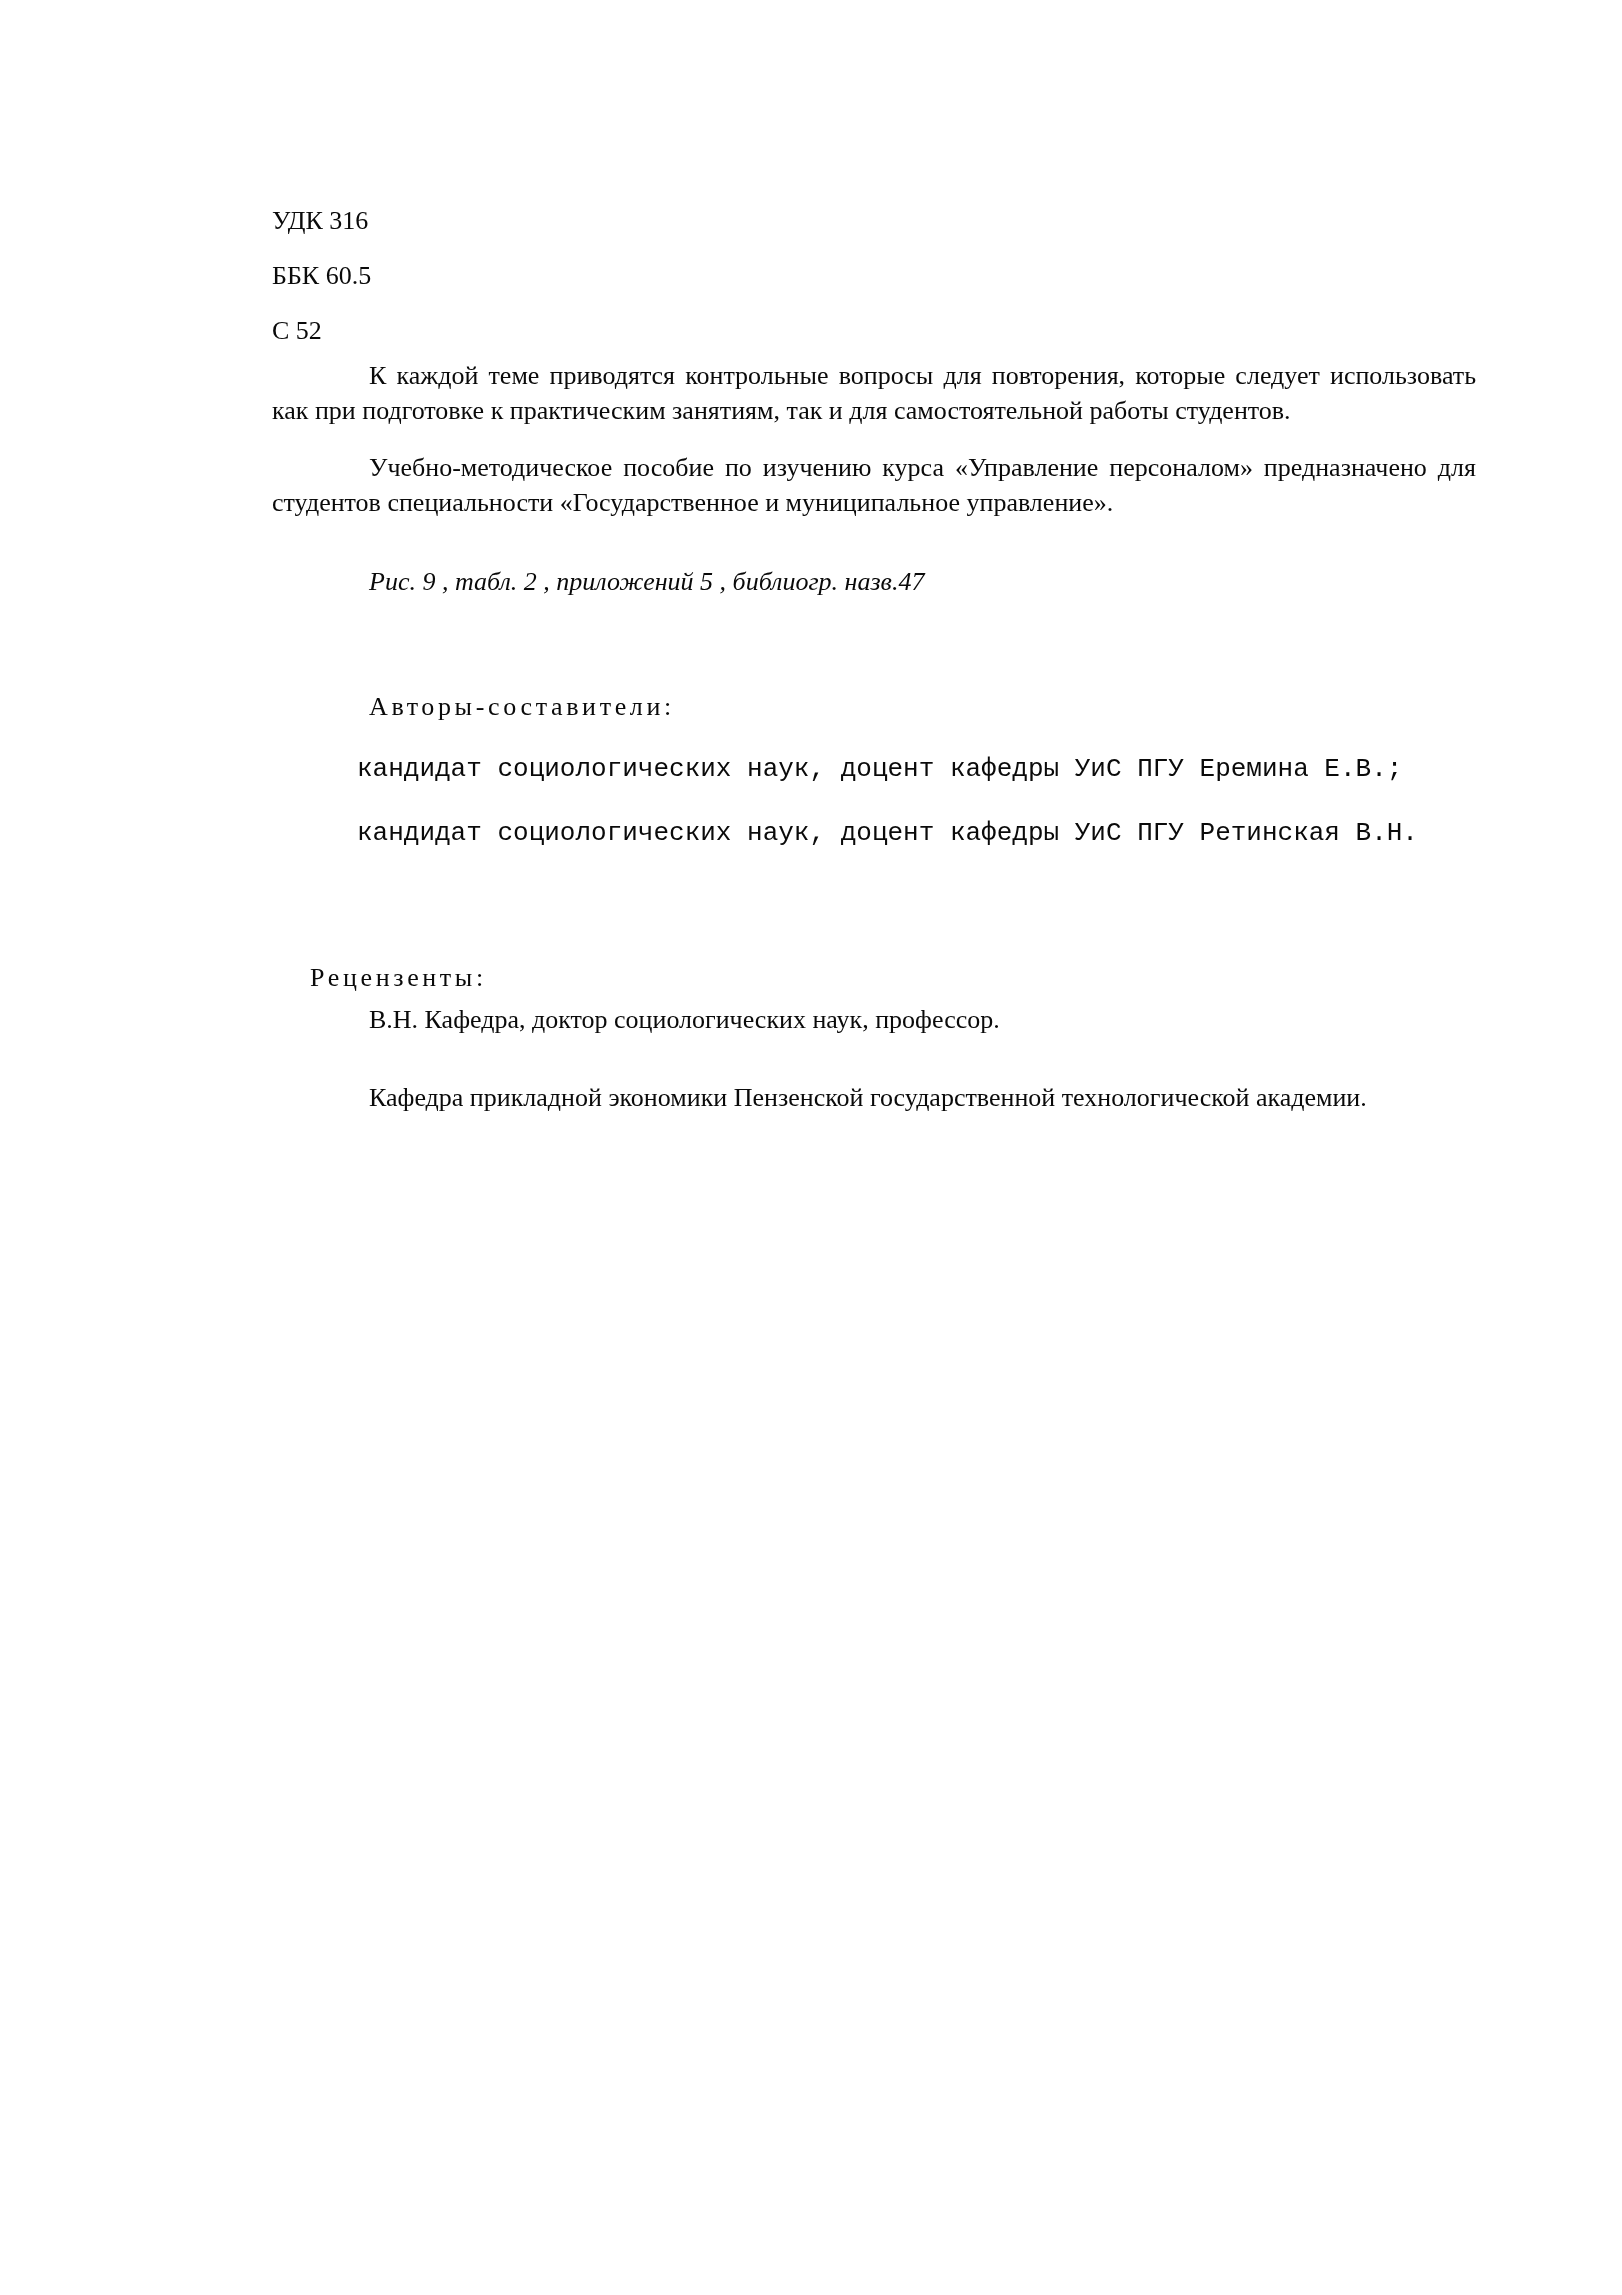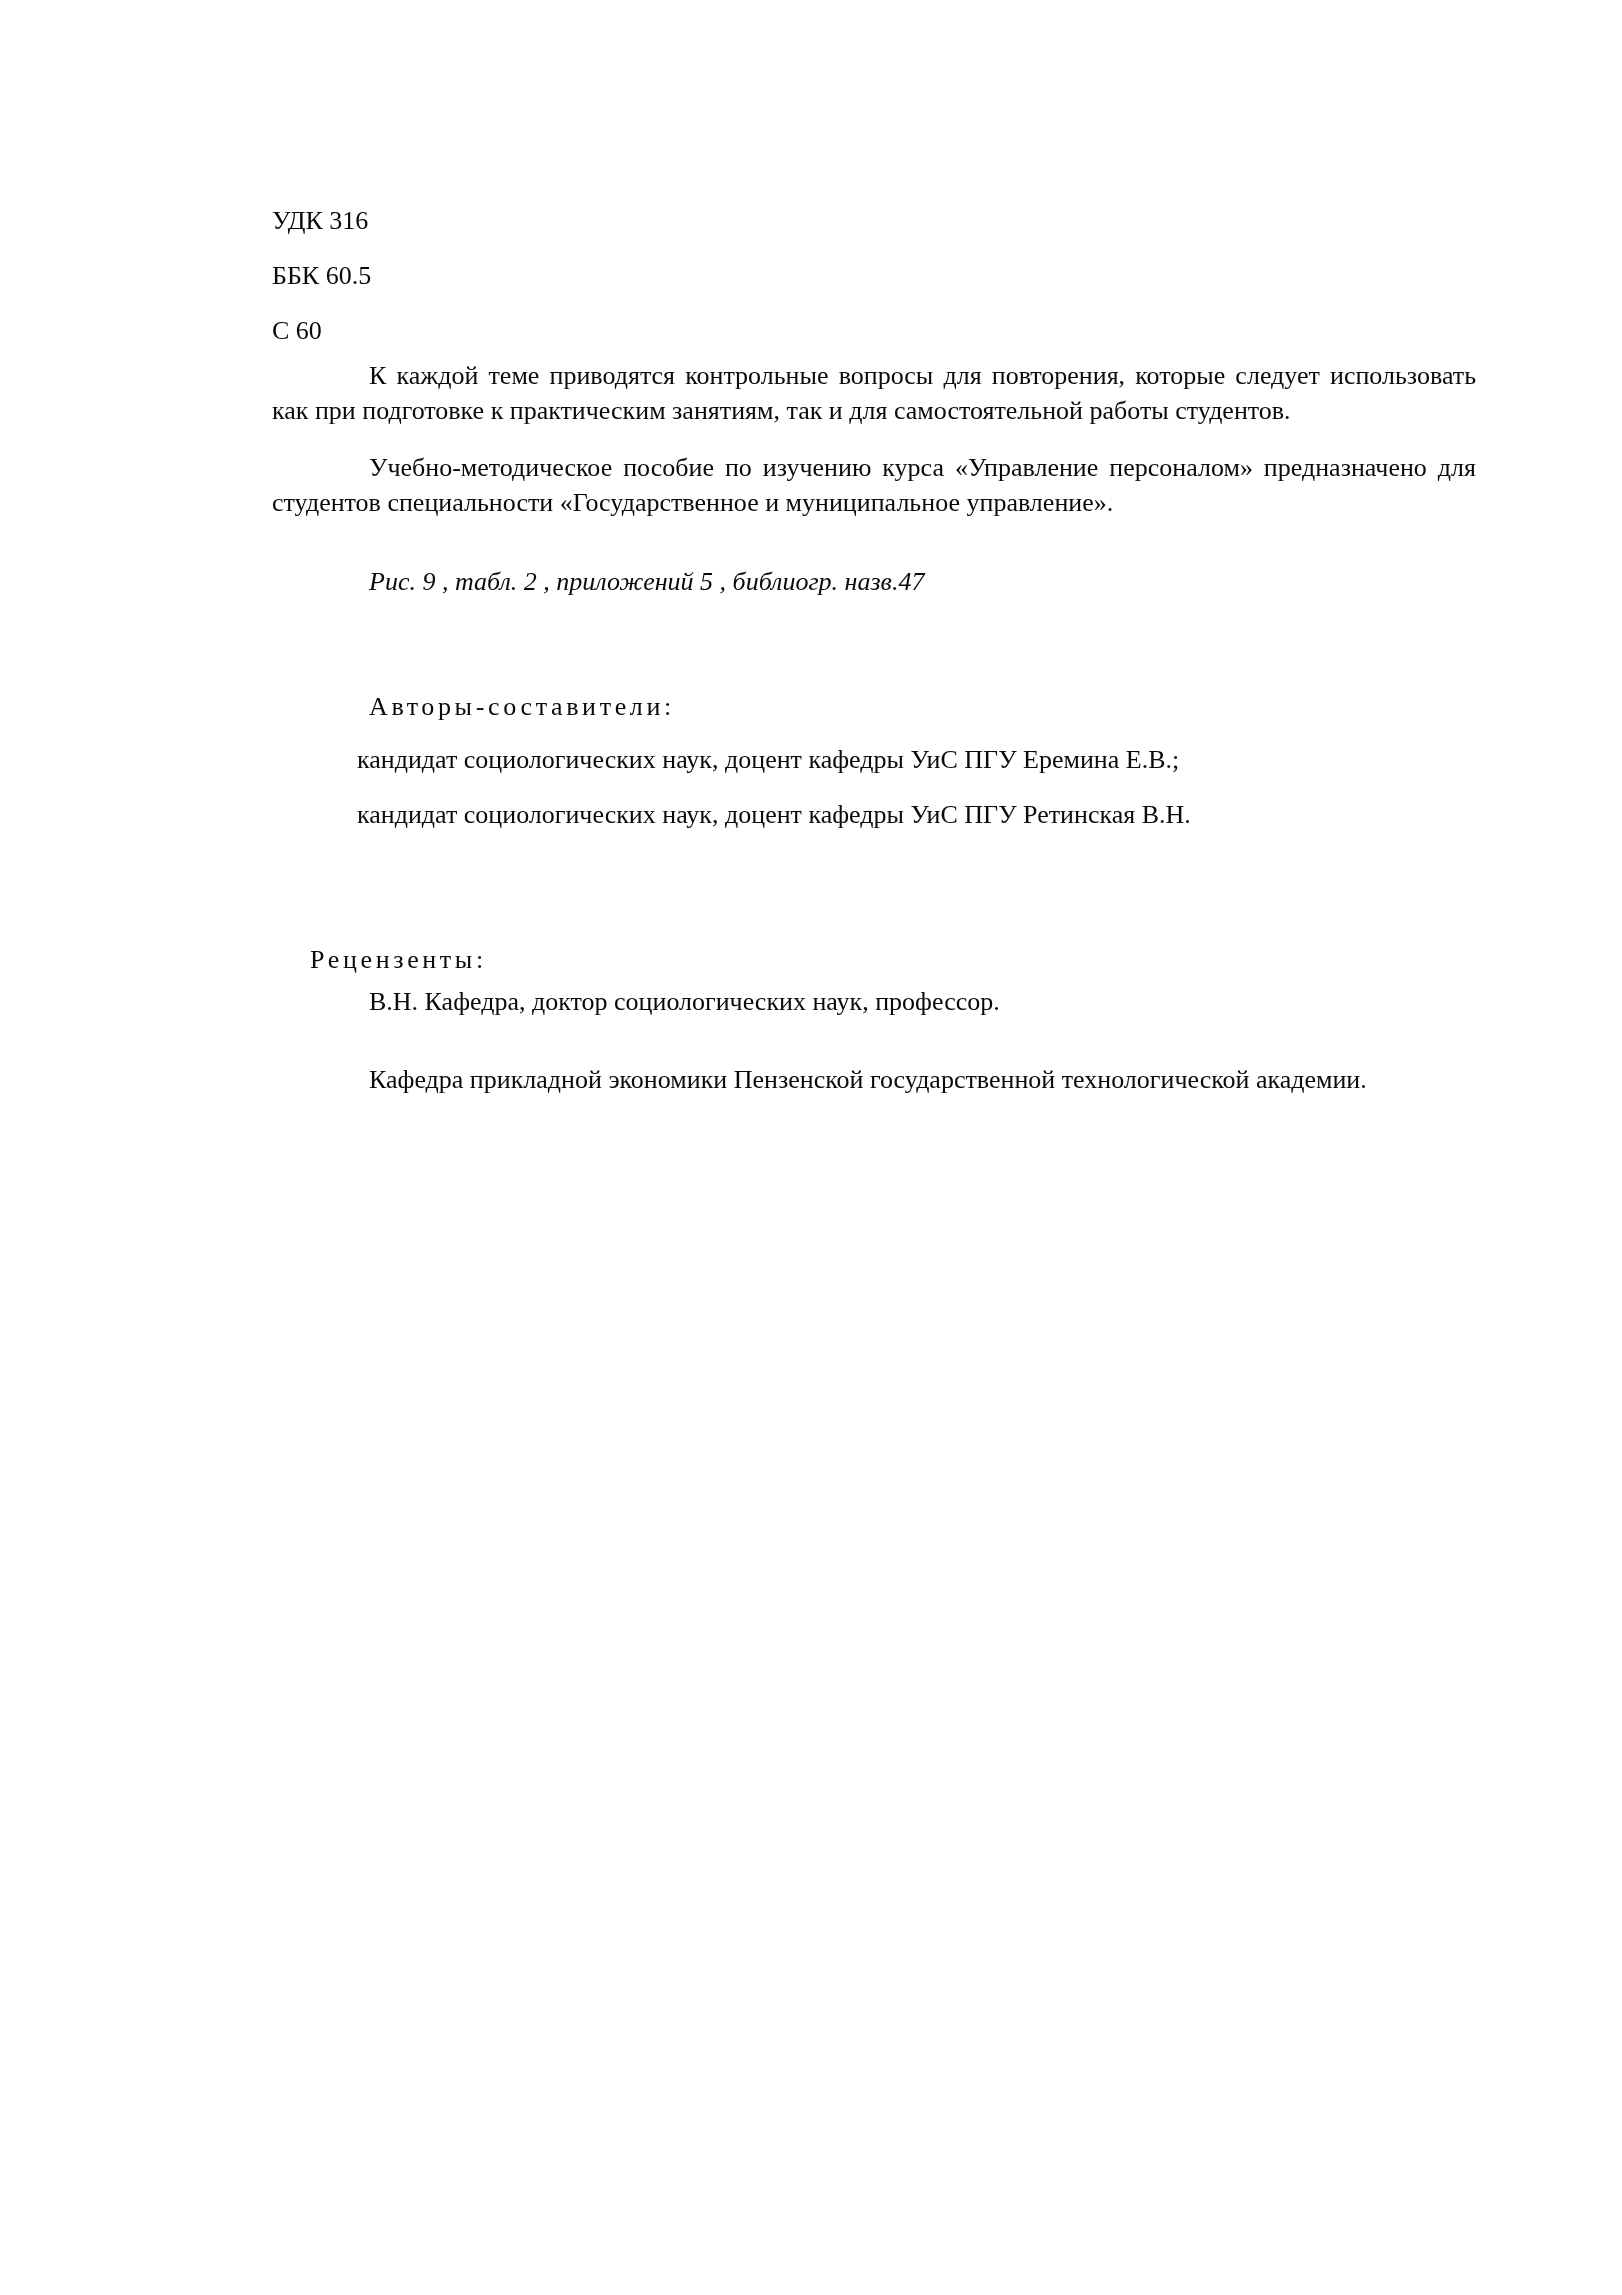--- a/index.html
+++ b/index.html
@@ -43,39 +43,40 @@
     font-size: 26px;
     font-weight: normal;
     letter-spacing: 0.14em;
     line-height: 35px;
   }
   .spaced-heading.reviewers {
     margin-top: 108px;
     margin-left: 38px;
   }
   .author-line {
-    margin: 17px 0 0 85px;
+    margin: 26px 0 0 85px;
     line-height: 38px;
+    font-family: Liberation Mono, monospace;
   }
   .reviewer-line {
     margin: 6.5px 0 0 97px;
   }
   .department-line {
     margin: 43px 0 9px 97px;
   }
 </style>
 </head>
 <body>
 
 <div class="page">
 
   <div class="udk-block">
     <div>УДК 316</div>
     <div>ББК 60.5</div>
-    <div>С 60</div>
+    <div>С 52</div>
   </div>
 
   <p class="body-par">К каждой теме приводятся контрольные вопросы для повторения,  которые следует использовать как при подготовке к практическим занятиям, так и  для самостоятельной работы студентов.</p>
 
   <p class="body-par first">Учебно-методическое пособие по изучению курса «Управление персоналом» предназначено для студентов специальности «Государственное и муниципальное управление».</p>
 
   <p class="stats">Рис. 9 , табл. 2 , приложений 5 ,  библиогр. назв.47</p>
 
   <h3 class="spaced-heading">Авторы-составители:</h3>
 

